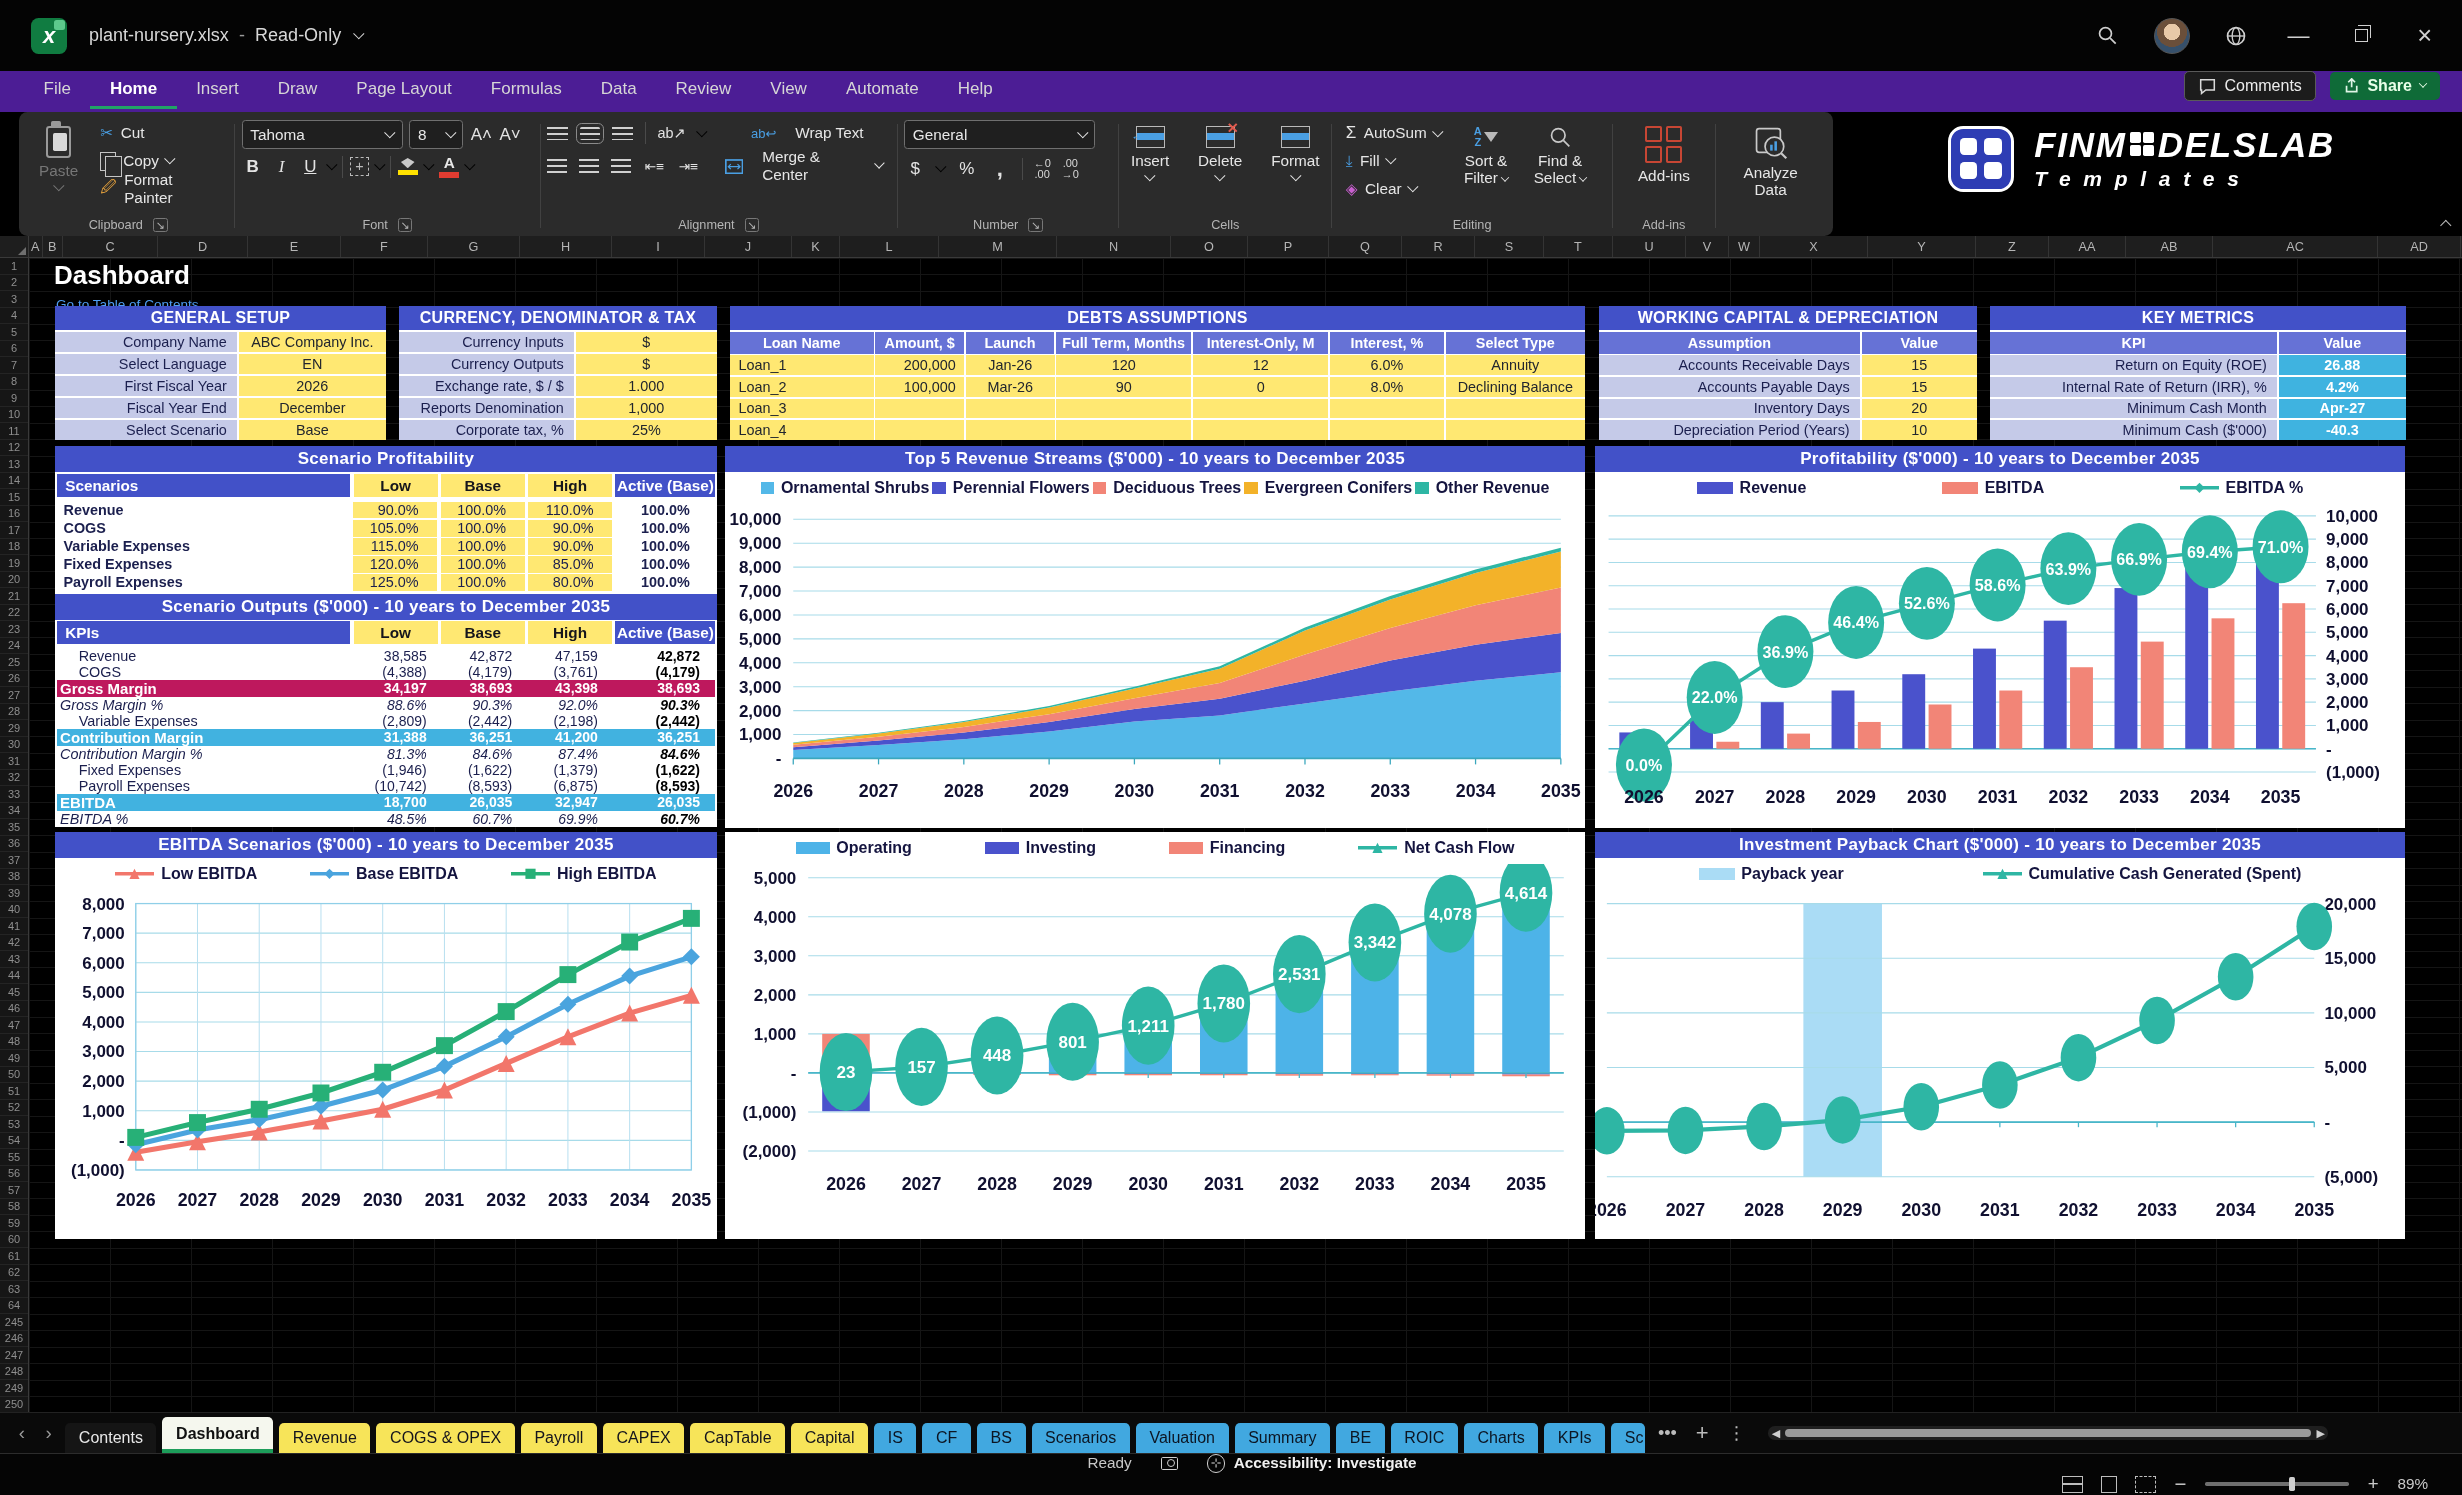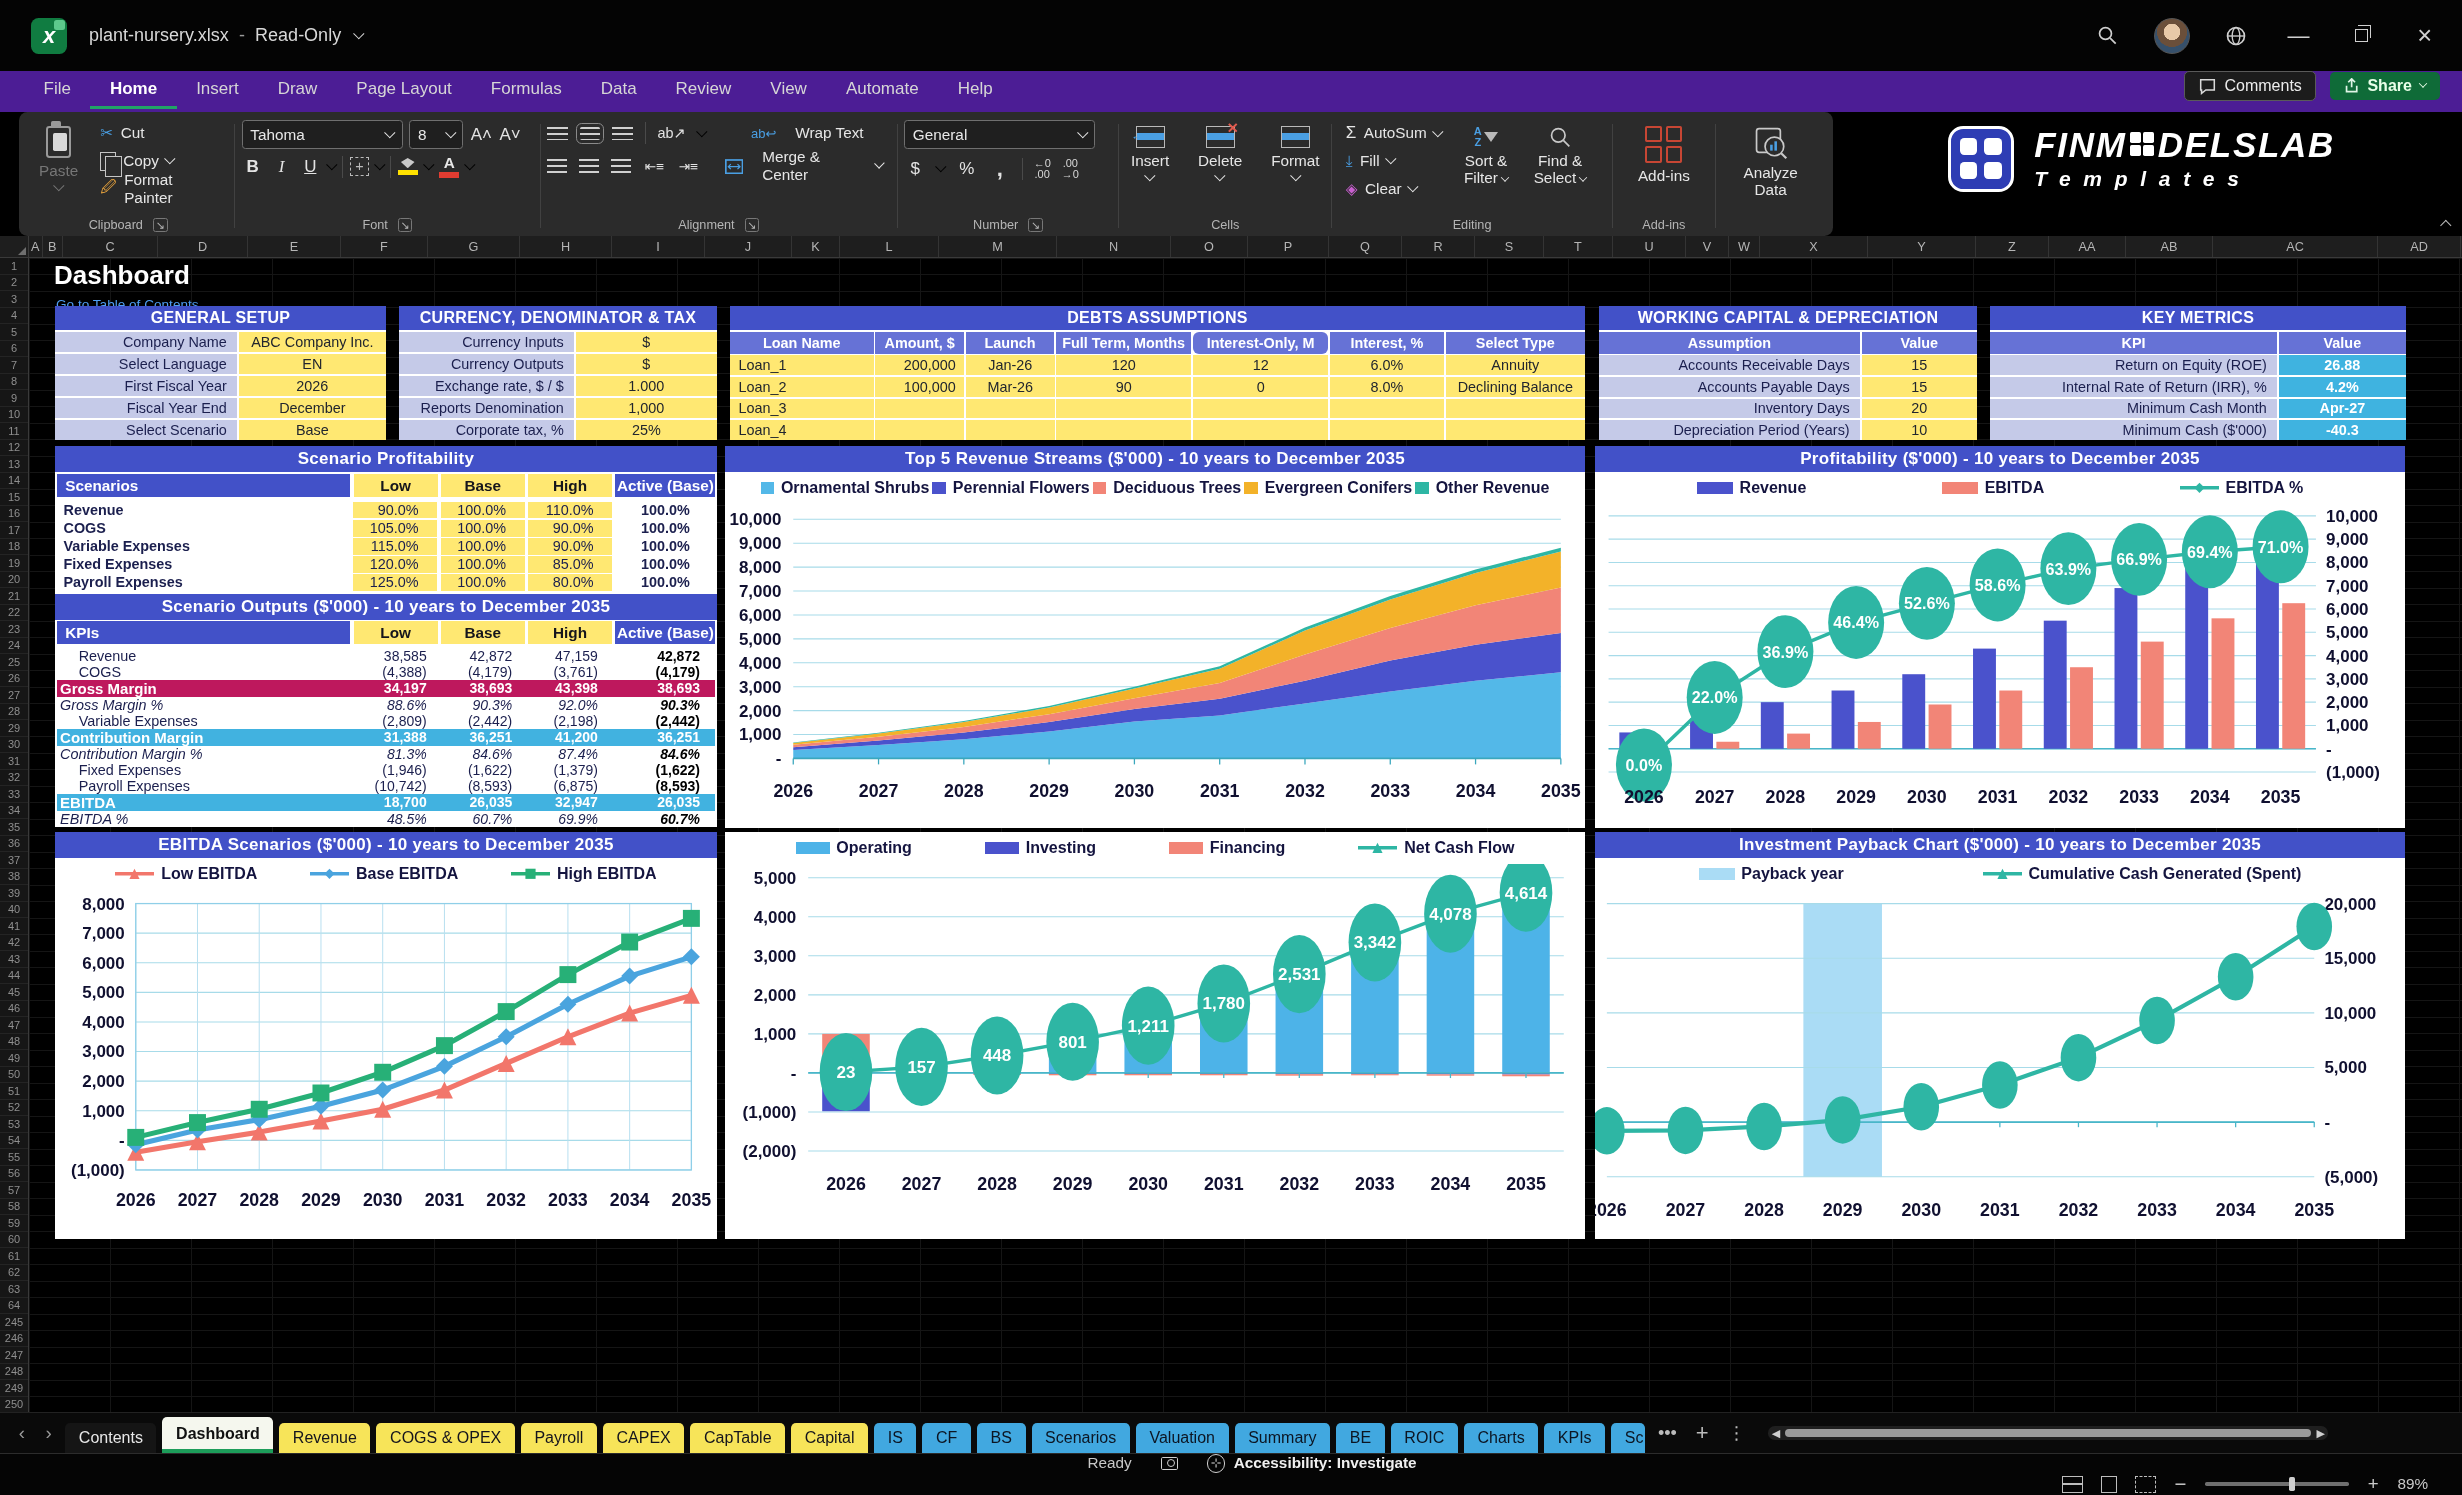--- a/index.html
+++ b/index.html
@@ -629,21 +629,21 @@
         <div class="vcell" style="flex: 1 1 0%;">25%</div>
       </div>
     </div>
   <div class="tbl" id="tbl-debts" style="left:730px; top:48px; width:855px; height:134px">
       <div class="tbl-title">DEBTS ASSUMPTIONS</div>
       <div class="kvrow" style="flex: 0 0 22px;">
         <div class="hcell" style="width: 17%;">Loan Name</div>
         <div class="hcell" style="width: 10.5%;">Amount, $</div>
         <div class="hcell" style="width: 10.5%;">Launch</div>
         <div class="hcell" style="width: 16%;">Full Term, Months</div>
-        <div class="hcell" style="width: 16%; border-radius: 6px;">Interest-Only, M</div>
+        <div class="hcell" style="width: 16%;">Interest-Only, M</div>
         <div class="hcell" style="width: 13.5%;">Interest, %</div>
         <div class="hcell" style="width: 16.5%;">Select Type</div>
       </div>
       <div class="kvrow">
         <div class="dcell" style="width: 17%; justify-content: flex-start; padding-left: 8.5px;">Loan_1</div>
         <div class="dcell" style="width: 10.5%; justify-content: flex-end; padding-right: 8.5px;">200,000</div>
         <div class="dcell" style="width: 10.5%;">Jan-26</div>
         <div class="dcell" style="width: 16%;">120</div>
         <div class="dcell" style="width: 16%;">12</div>
         <div class="dcell" style="width: 13.5%;">6.0%</div>

